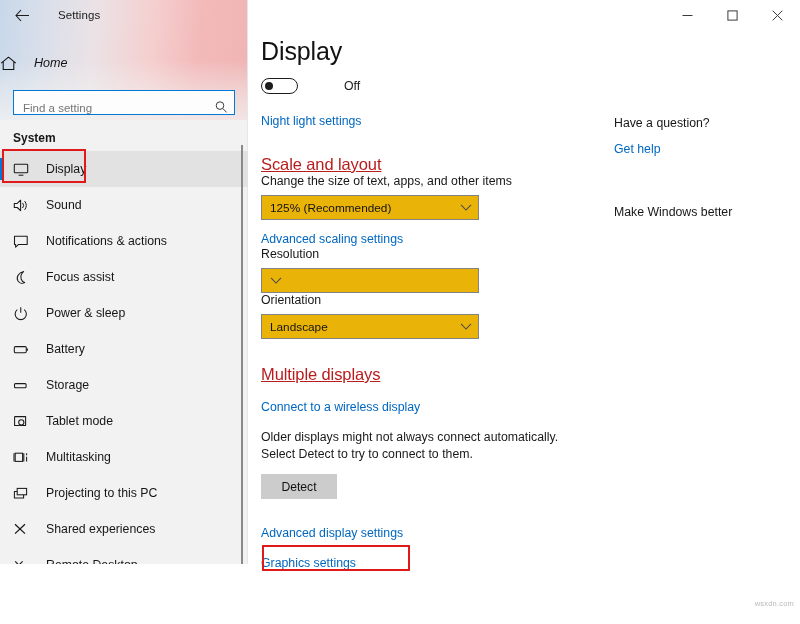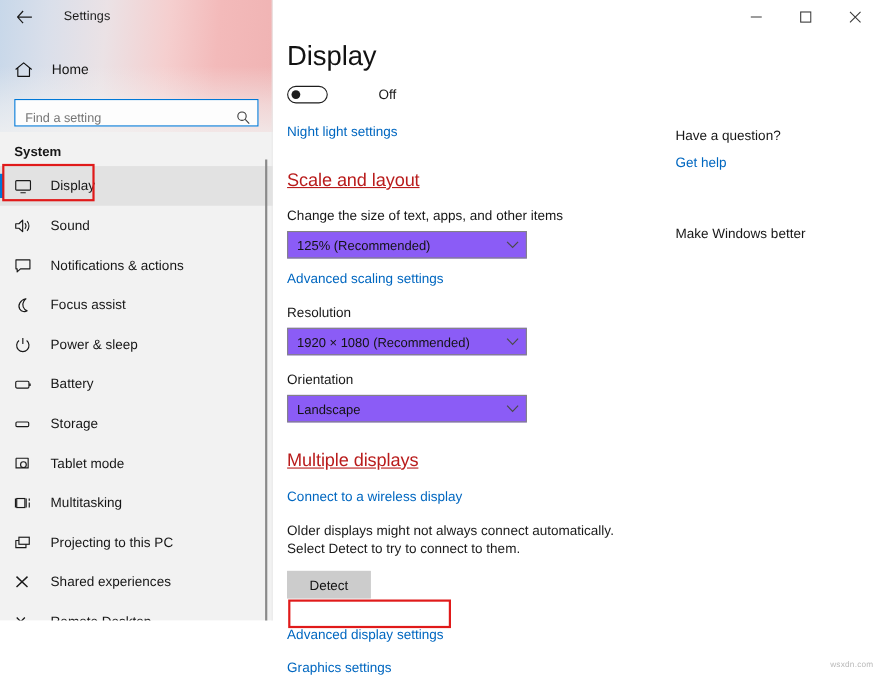--- a/index.html
+++ b/index.html
@@ -74,21 +74,21 @@
     letter-spacing: .1px;
   }
 
   .home-row {
     position: relative;
     z-index: 3;
     display: flex;
     align-items: center;
     height: 34px;
     margin-top: 16px;
-    padding-left: 13px;
+    font-style: italic;
   }
   .home-icon { width: 22px; color:#111; display:flex; align-items:center; }
   .home-label {
     font-size: 12.6px;
     color: #141414;
     margin-left: 12px;
   }
 
   .search-wrap {
     position: relative;
@@ -257,30 +257,29 @@
     font-size: 16.5px;
     color: #b91c1c;
     margin-top: 26px;
     letter-spacing: -0.1px;
     text-decoration: underline;
   }
 
   .field-label {
     font-size: 12.3px;
     color: #171717;
-    margin-top: 15px;
   }
 
   .combo {
     position: relative;
     margin-top: 7px;
     width: 218px;
     height: 25px;
     border: 1px solid #838383;
-    background: #8b5cf6;
+    background: #eab308;
     display: flex;
     align-items: center;
     padding: 0 6px 0 8px;
     cursor: default;
   }
   .combo .val {
     flex: 1;
     font-size: 11.8px;
     color: #131313;
     white-space: nowrap;
@@ -564,21 +563,20 @@
             </svg>
         </span>
       </div>
 
       <div style="margin-top:9px;">
         <span class="link">Advanced scaling settings</span>
       </div>
 
       <div class="field-label">Resolution</div>
       <div class="combo">
-        <span class="val">1920 × 1080 (Recommended)</span>
         <span class="chev">
           <svg width="12" height="9" viewBox="0 0 12 9">
               <path d="M1 1.8 L6 7 L11 1.8" fill="none" stroke="currentColor" stroke-width="1.05"></path>
             </svg>
         </span>
       </div>
 
       <div class="field-label">Orientation</div>
       <div class="combo">
         <span class="val">Landscape</span>

